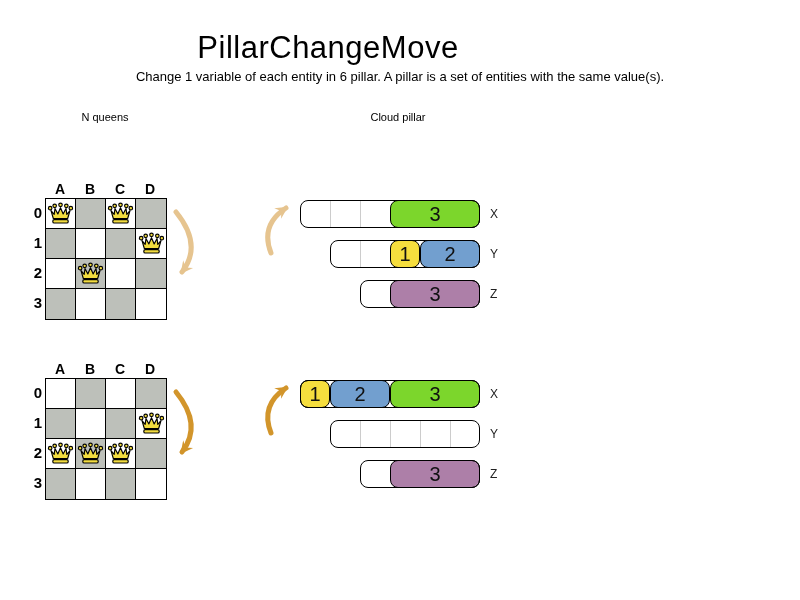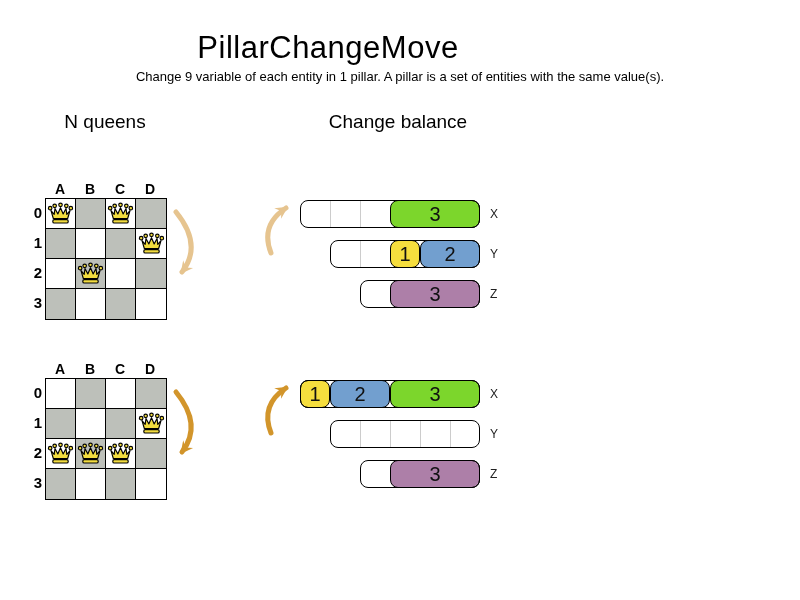--- a/index.html
+++ b/index.html
@@ -6,21 +6,21 @@
   #canvas{
     position:relative;width:800px;height:600px;overflow:hidden;background:#fff;
     font-family:"Liberation Sans","DejaVu Sans",sans-serif;color:#000;
   }
   svg{overflow:visible;display:block;}
 
   
   .title{position:absolute;left:0;top:30px;width:656px;text-align:center;
          font-size:31px;letter-spacing:.5px;}
   .subtitle{position:absolute;left:0;top:69px;width:800px;text-align:center;font-size:13px;}
-  .section-label{position:absolute;font-size:19px;text-align:center;}
+  .section-label{position:absolute;font-size:11px;text-align:center;}
   #nqueens-label{left:40px;top:111px;width:130px;}
   #cloud-label{left:300px;top:111px;width:196px;}
 
   
   .board{position:absolute;width:120px;}
   .col-headers{display:flex;height:17px;}
   .col-header{width:30px;text-align:center;font-weight:bold;font-size:14px;line-height:16px;}
   .row-labels{position:absolute;left:-19px;top:17px;width:16px;}
   .row-label{display:block;height:30px;line-height:30px;text-align:right;
              font-weight:bold;font-size:15px;}
@@ -54,24 +54,24 @@
   .stroke-dark{stroke:var(--arrow-dark);}
   .fill-dark{fill:var(--arrow-dark);}
   .arrow path.curve{fill:none;stroke-width:5;stroke-linecap:round;}
 </style>
 </head>
 <body>
 
 <div id="canvas">
 
   <div class="title">PillarChangeMove</div>
-  <div class="subtitle">Change 9 variable of each entity in 1 pillar. A pillar is a set of entities with the same value(s).</div>
+  <div class="subtitle">Change 1 variable of each entity in 6 pillar. A pillar is a set of entities with the same value(s).</div>
 
   <div class="section-label" id="nqueens-label">N queens</div>
-  <div class="section-label" id="cloud-label">Change balance</div>
+  <div class="section-label" id="cloud-label">Cloud pillar</div>
 
   <div class="board" style="left:45px;top:181px;">
     <div class="col-headers">
         <span class="col-header">A</span>
         <span class="col-header">B</span>
         <span class="col-header">C</span>
         <span class="col-header">D</span>
       </div>
     <div class="row-labels">
         <span class="row-label">0</span>

